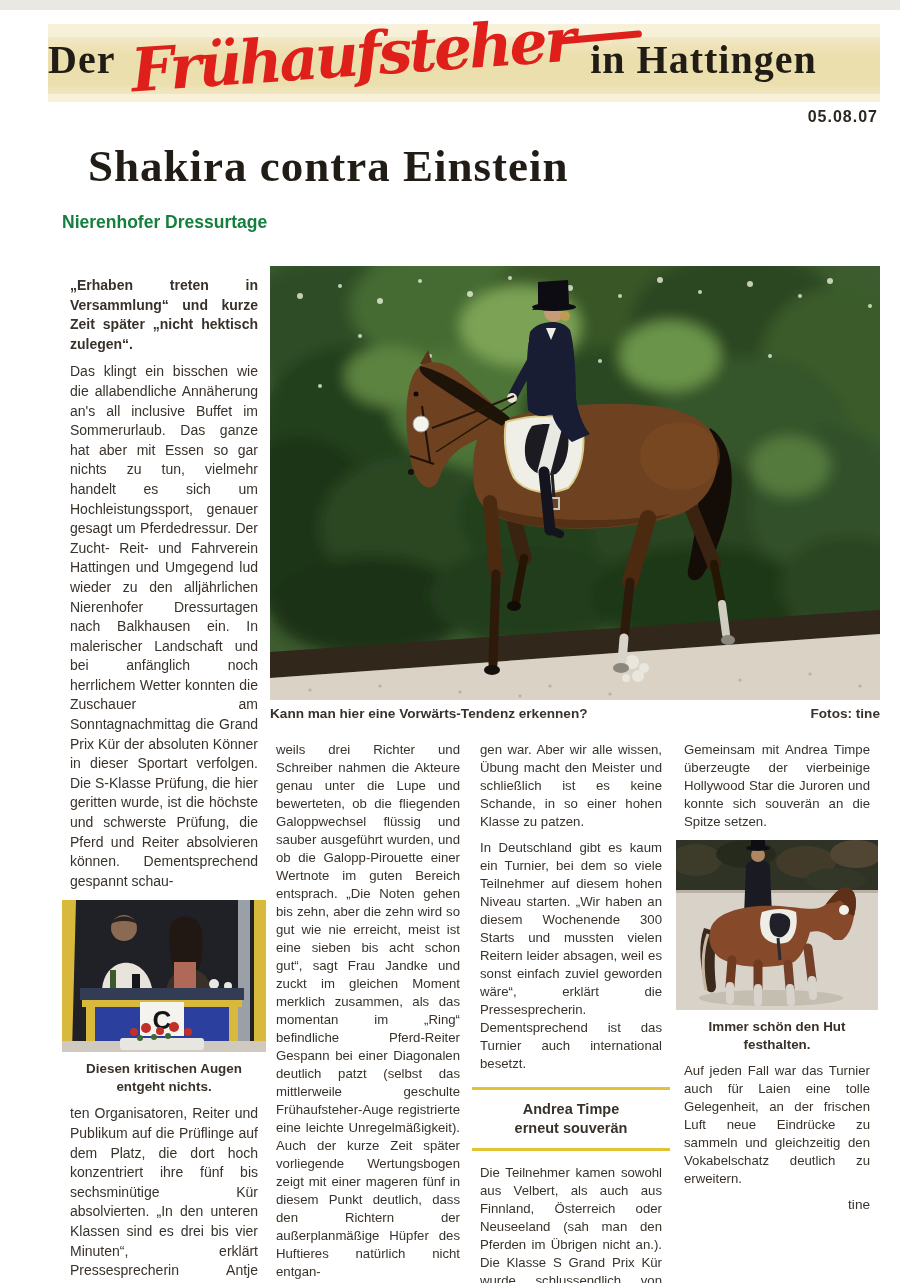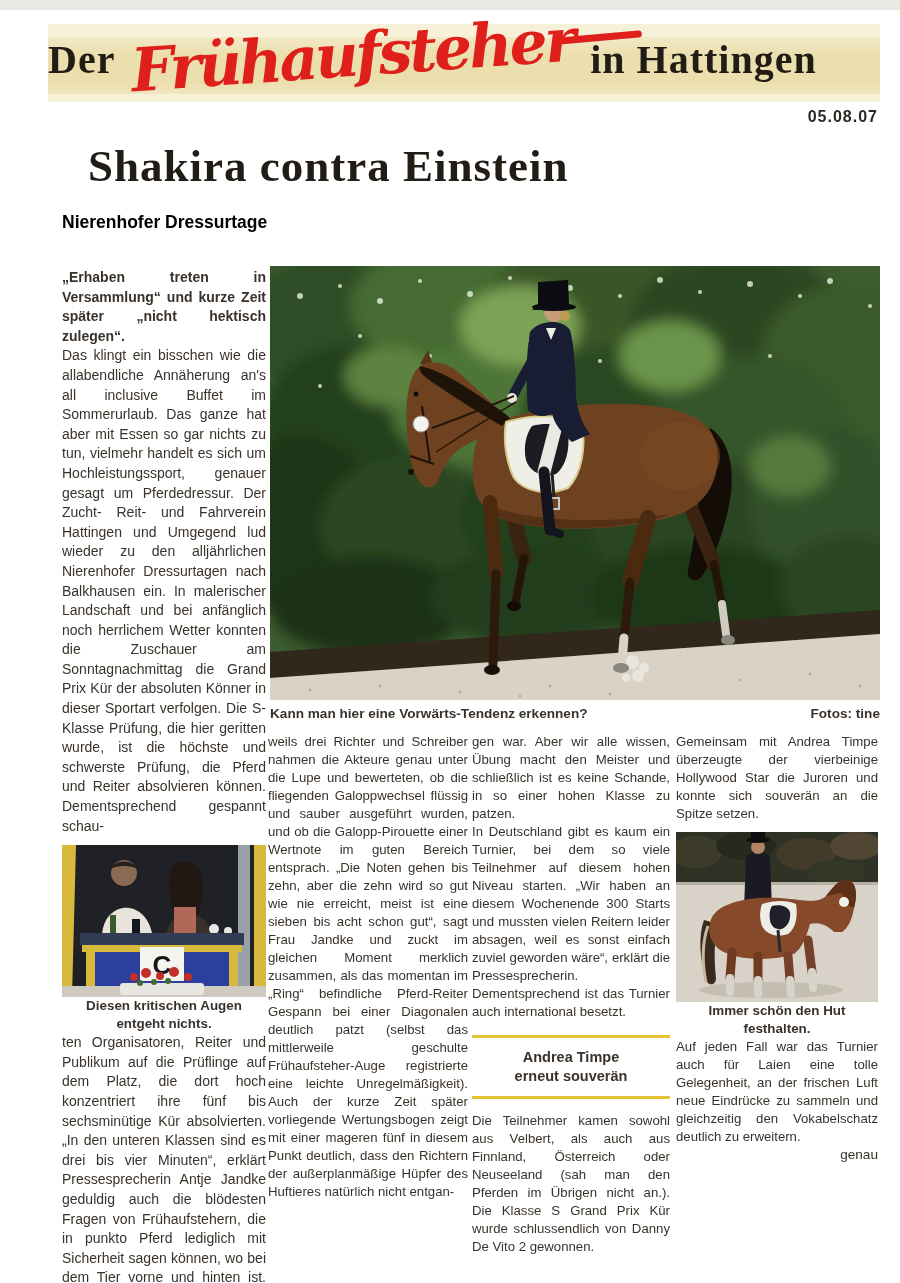--- a/index.html
+++ b/index.html
@@ -17,25 +17,25 @@
   .mast-serif{font-family:"Liberation Serif",serif;font-weight:700;font-size:40px;color:var(--ink,#221c17);letter-spacing:1px;}
   .mast-script{font-family:"DejaVu Serif",serif;font-style:italic;font-weight:700;font-size:60px;
         color:var(--red,#df1f1a);letter-spacing:-3px;transform:rotate(-4deg) translateY(-4px);}
   .swash{position:absolute;left:556px;top:34px;width:86px;height:7px;background:var(--red,#df1f1a);
         border-radius:4px;transform:rotate(-5deg);}
   .dateline{position:absolute;right:22px;top:108px;width:220px;text-align:right;
         font-weight:700;font-size:16px;letter-spacing:1px;color:#2c2722;}
   
   .headline{position:absolute;left:60px;top:140px;font-family:"Liberation Serif",serif;
         font-weight:700;font-size:45px;letter-spacing:1px;color:var(--ink,#221c17);margin-left:28px;}
-  .subhead{position:absolute;left:62px;top:212px;font-weight:700;font-size:17.5px;color:#000000;}
+  .subhead{position:absolute;left:62px;top:212px;font-weight:700;font-size:17.5px;color:#15803d;}
   
   .col{position:absolute;text-align:justify;font-size:13.2px;line-height:18px;
        hyphens:auto;-webkit-hyphens:auto;}
-  .col p{margin:0;}
+  .col p{margin:8px;}
   #col1{left:62px;top:268px;width:204px;font-size:14px;line-height:19.6px;}
   #col2{left:268px;top:733px;width:200px;}
   #col3{left:472px;top:733px;width:198px;}
   #col4{left:676px;top:733px;width:202px;}
   .lead{font-weight:700;}
   .caption{font-weight:600;font-size:13.4px;line-height:18px;text-align:center;margin:5px 0 10px;}
   .photo{display:block;margin:9px 0 0;}
   .photo svg{display:block;}
   
   .main-photo{position:absolute;left:270px;top:266px;width:610px;height:434px;}
@@ -297,16 +297,16 @@
           <path d="M136,140 L137,156" stroke="#d8d4cc" stroke-width="8"></path>
         </g>
         <path d="M86,72 C98,68 112,68 120,72 C122,84 120,96 112,102 C100,106 90,102 86,94 C83,86 84,78 86,72 Z" fill="#eeede6"></path>
         <path d="M96,74 C104,72 112,74 114,80 C115,88 112,94 106,97 C100,98 95,95 94,88 C93,82 94,77 96,74 Z" fill="#20202a"></path>
         <path d="M102,98 L104,120" stroke="#2a2a30" stroke-width="3"></path>
         <circle cx="168" cy="70" r="5" fill="#f2f2ec"></circle>
       </svg>
     </div>
     <p class="caption">Immer schön den Hut festhalten.</p>
     <p>Auf jeden Fall war das Turnier auch für Laien eine tolle Gelegenheit, an der frischen Luft neue Eindrücke zu sammeln und gleichzeitig den Vokabelschatz deutlich zu erweitern.</p>
-    <p class="byline">genau</p>
+    <p class="byline">tine</p>
   </div>
 
 </div>
 
 </body></html>

